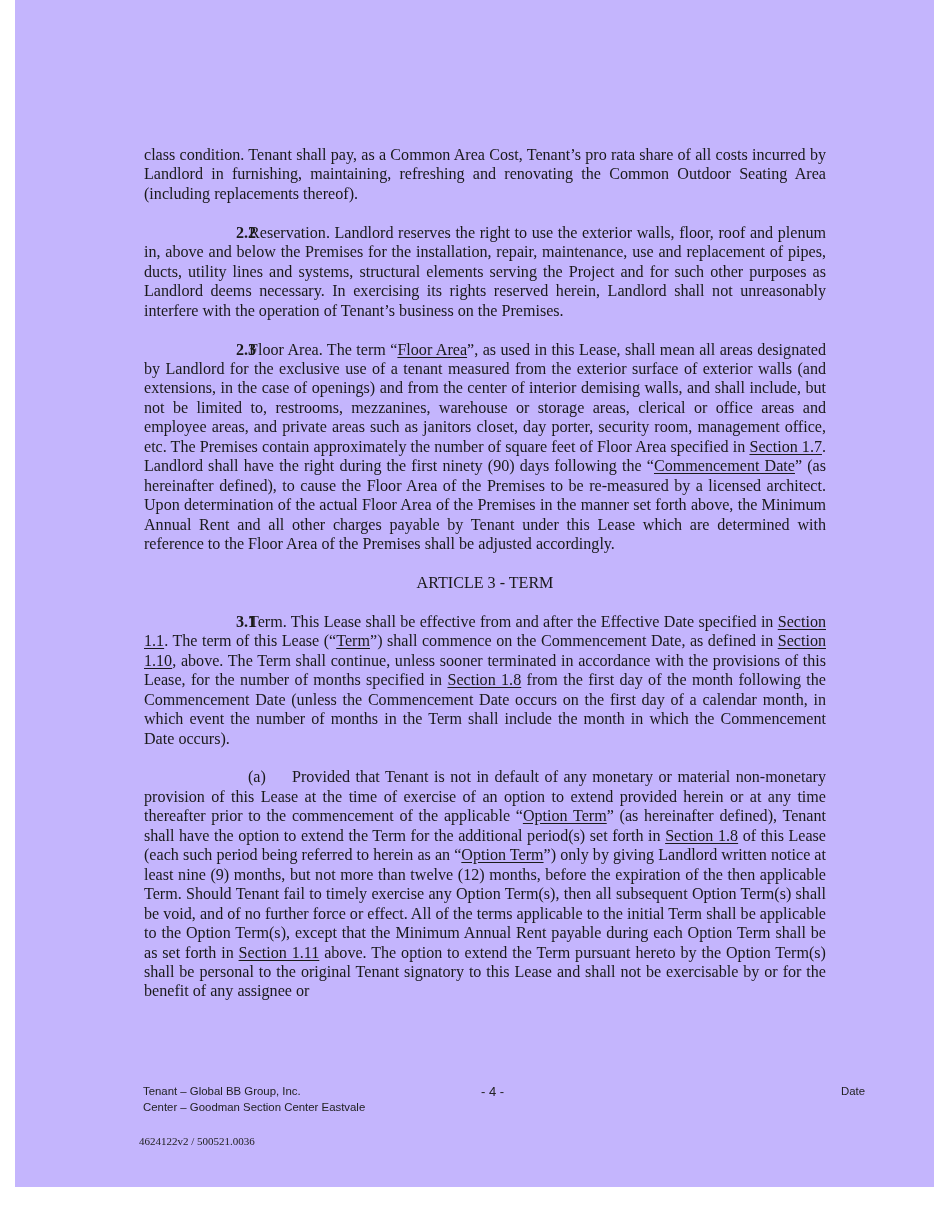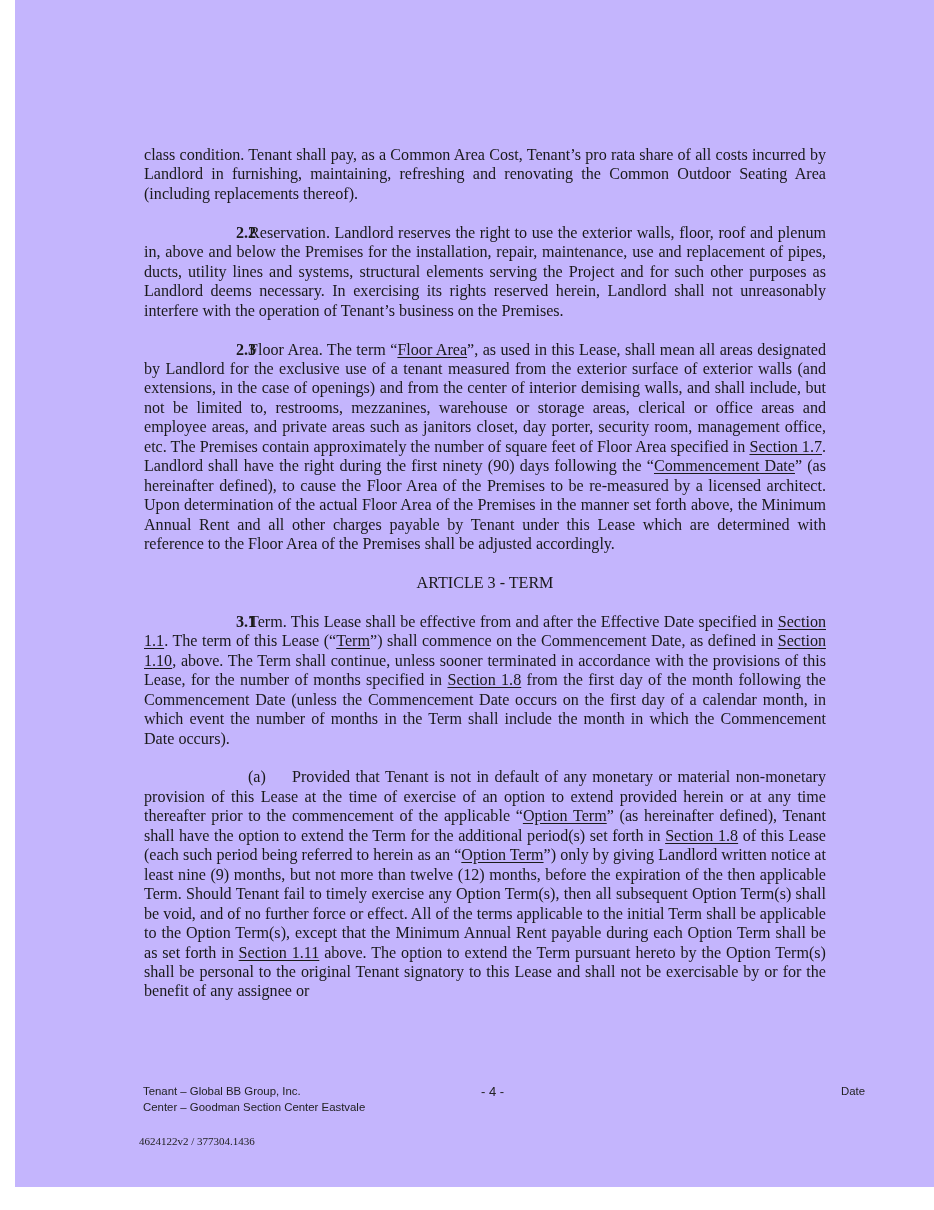--- a/index.html
+++ b/index.html
@@ -47,18 +47,18 @@
     <p class="para sub-indent"><span class="sub-label">(a)</span><span>Provided that Tenant is not in default of any monetary or material non-monetary provision of this Lease at the time of exercise of an option to extend provided herein or at any time thereafter prior to the commencement of the applicable “</span><span class="u">Option Term</span><span>” (as hereinafter defined), Tenant shall have the option to extend the Term for the additional period(s) set forth in </span><span class="u">Section 1.8</span><span> of this Lease (each such period being referred to herein as an “</span><span class="u">Option Term</span><span>”) only by giving Landlord written notice at least nine (9) months, but not more than twelve (12) months, before the expiration of the then applicable Term.  Should Tenant fail to timely exercise any Option Term(s), then all subsequent Option Term(s) shall be void, and of no further force or effect.  All of the terms applicable to the initial Term shall be applicable to the Option Term(s), except that the Minimum Annual Rent payable during each Option Term shall be as set forth in </span><span class="u">Section 1.11</span><span> above.  The option to extend the Term pursuant hereto by the Option Term(s) shall be personal to the original Tenant signatory to this Lease and shall not be exercisable by or for the benefit of any assignee or</span></p>
 
   </div>
 
   <div class="footer footer-left">
     <div>Tenant – Global BB Group, Inc.</div>
     <div>Center – Goodman Section Center Eastvale</div>
   </div>
   <div class="footer footer-center">- 4 -</div>
   <div class="footer footer-right">Date</div>
-  <div class="docid">4624122v2 / 377304.1436</div>
+  <div class="docid">4624122v2 / 500521.0036</div>
 
   <div class="noise" style="left:931px; top:10px; height:30px;"></div>
   <div class="noise" style="left:931px; top:100px; height:90px;"></div>
   <div class="noise" style="left:931px; top:225px; height:95px;"></div>
 </div>
 
 </body></html>

